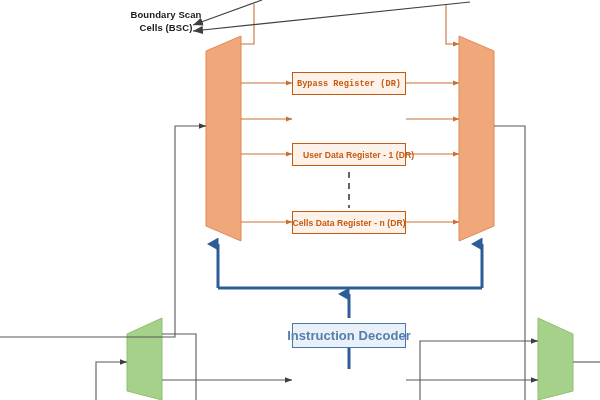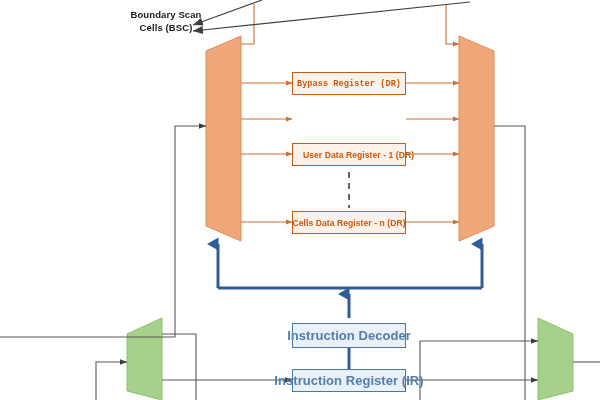--- a/index.html
+++ b/index.html
@@ -165,17 +165,14 @@
   </div>
 
   <div class="reg-box" style="left:292px; top:211px; width:114px; height:23px;">
     <span>Cells Data Register - n (DR)</span>
   </div>
 
   <div class="blue-box" style="left:292px; top:323px; width:114px; height:25px;">
     <span>Instruction Decoder</span>
   </div>
 
-  <div class="blue-box" style="left:292px; top:369px; width:114px; height:23px;">
-    <span>Instruction Register (IR)</span>
-  </div>
 
 </div>
 
 </body></html>

